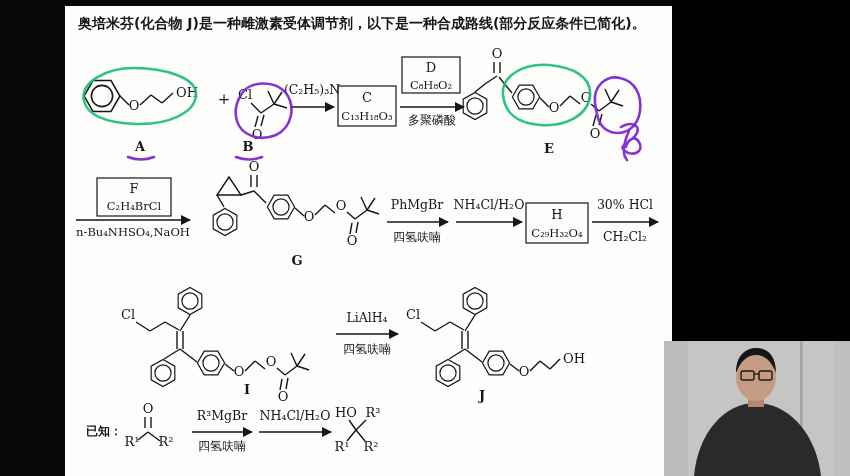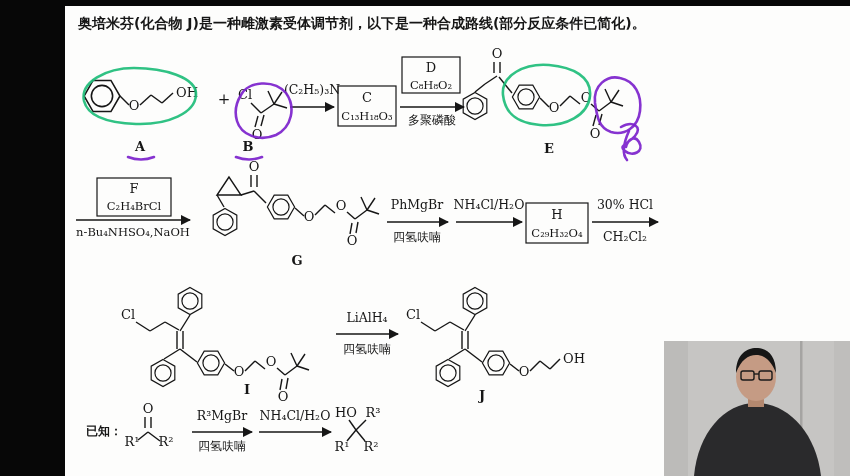--- a/index.html
+++ b/index.html
@@ -1,17 +1,17 @@
 <!DOCTYPE html>
 <html><head>
 <meta charset="utf-8">
 <style>
   *{margin:0;padding:0;box-sizing:border-box}
   html,body{width:850px;height:476px;background:#000;overflow:hidden}
-  .stage{position:relative;width:850px;height:476px;background:#070707;
+  .stage{position:relative;width:672px;height:476px;background:#070707;
          font-family:"DejaVu Sans","Liberation Sans",sans-serif}
   .content{position:absolute;left:65px;top:6px;right:0;bottom:0;background:#fdfdfc}
   .title{position:absolute;left:78px;top:15px;font-size:14px;font-weight:bold;color:#161616;
          font-family:"DejaVu Sans","Liberation Sans",sans-serif;white-space:nowrap}
   svg.scheme{position:absolute;left:0;top:0}
   svg.scheme text{fill:#161616;font-family:"DejaVu Serif","Liberation Serif",serif;font-size:13px}
   svg.scheme text.cjk{font-family:"DejaVu Sans","Liberation Sans",sans-serif;font-size:12px}
   svg.scheme text.sm{font-size:11.5px}
   svg.scheme text.rg{font-size:12.5px}
   svg.scheme text.lb{font-weight:bold}

